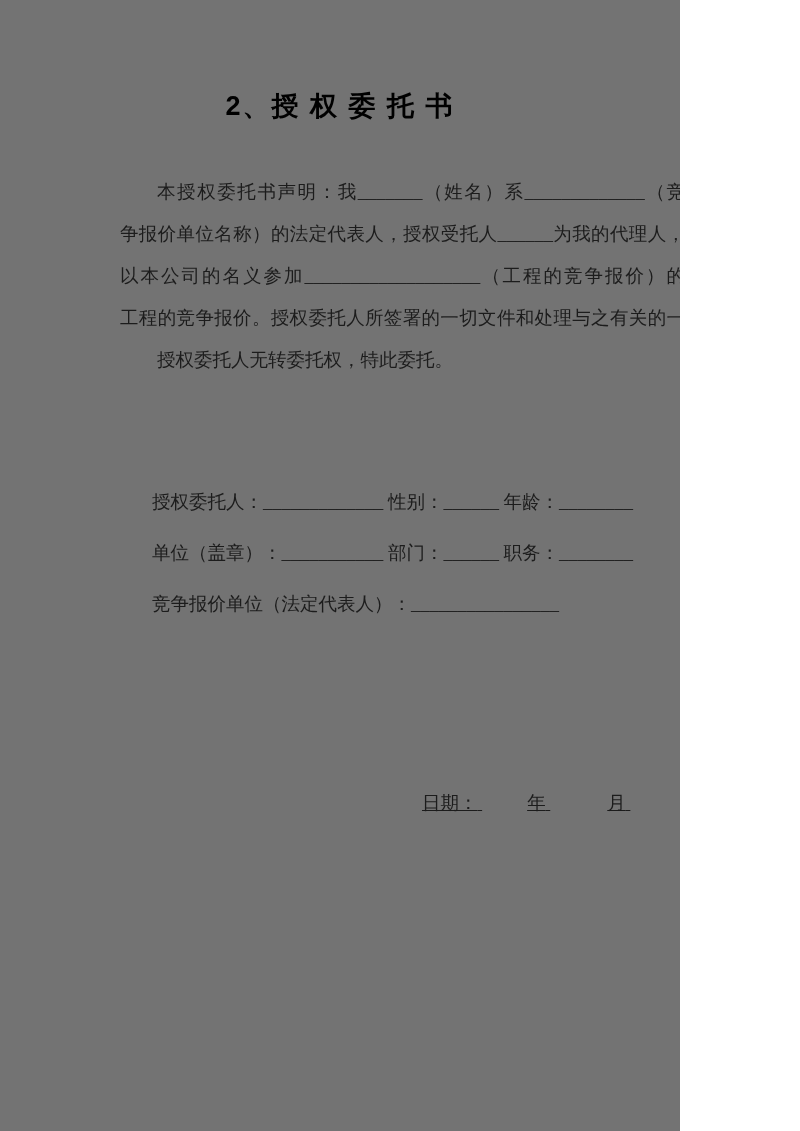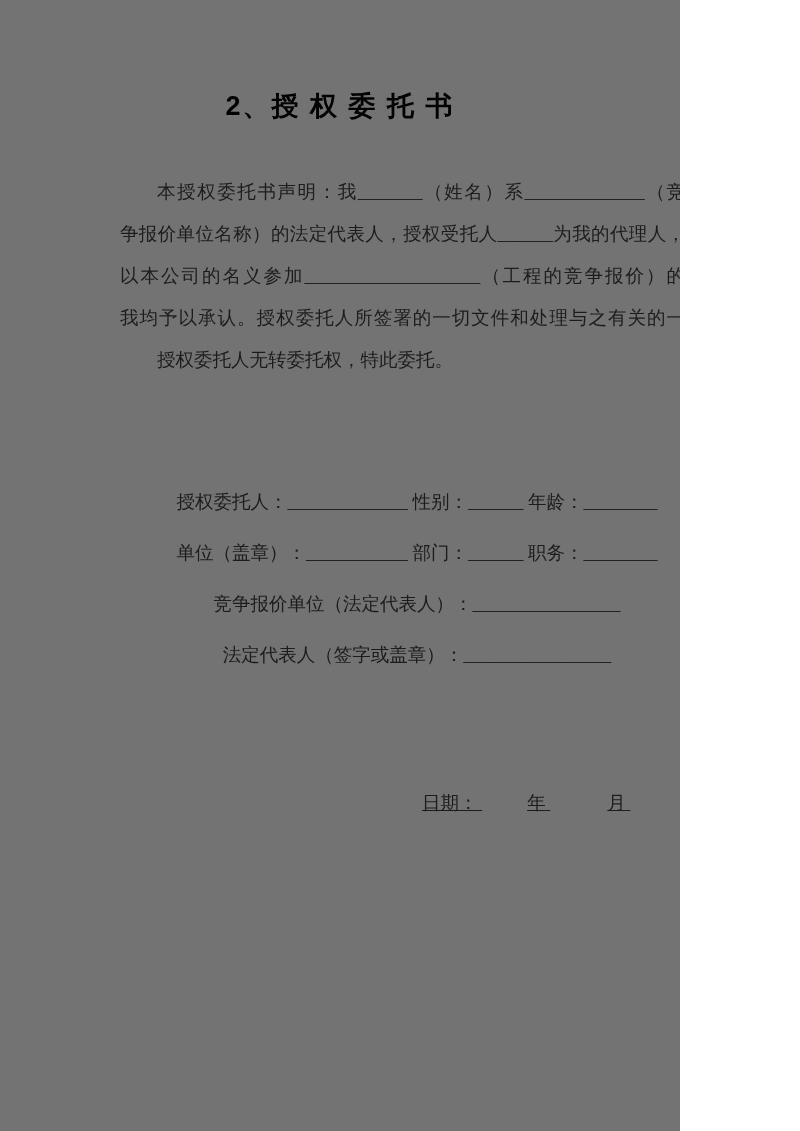--- a/index.html
+++ b/index.html
@@ -43,21 +43,20 @@
     text-align-last: justify;
   }
   .indent { text-indent: 37px; }
   .form-section {
     position: absolute;
     left: 152px;
     top: 477px;
     width: 530px;
     font-size: 18.5px;
     line-height: 51px;
-    text-align: center;
   }
   .form-row { white-space: nowrap; }
   .date-line {
     position: absolute;
     left: 120px;
     top: 789px;
     width: 600px;
     font-size: 18.5px;
     line-height: 28px;
     padding-left: 302px;
@@ -73,29 +72,28 @@
 <body>
 
 <div class="page">
 
   <h1 class="doc-title">2、授 权 委 托 书</h1>
 
   <div class="declaration">
     <div class="line jfull indent">本授权委托书声明：我_______（姓名）系_____________（竞</div>
     <div class="line jfull">争报价单位名称）的法定代表人，授权受托人______为我的代理人，</div>
     <div class="line jfull">以本公司的名义参加___________________（工程的竞争报价）的</div>
-    <div class="line jfull">我均予以承认。授权委托人所签署的一切文件和处理与之有关的一</div>
+    <div class="line jfull">工程的竞争报价。授权委托人所签署的一切文件和处理与之有关的一</div>
     <div class="line indent">授权委托人无转委托权，特此委托。</div>
   </div>
 
   <div class="form-section">
     <div class="form-row">授权委托人：_____________ 性别：______ 年龄：________</div>
     <div class="form-row">单位（盖章）：___________ 部门：______ 职务：________</div>
     <div class="form-row">竞争报价单位（法定代表人）：________________</div>
-    <div class="form-row">法定代表人（签字或盖章）：________________</div>
   </div>
 
   <div class="date-line">
     <span>日期：</span>
     <span class="date-year">年</span>
     <span class="date-month">月</span>
     <span class="date-day">日</span>
   </div>
 
 </div>

